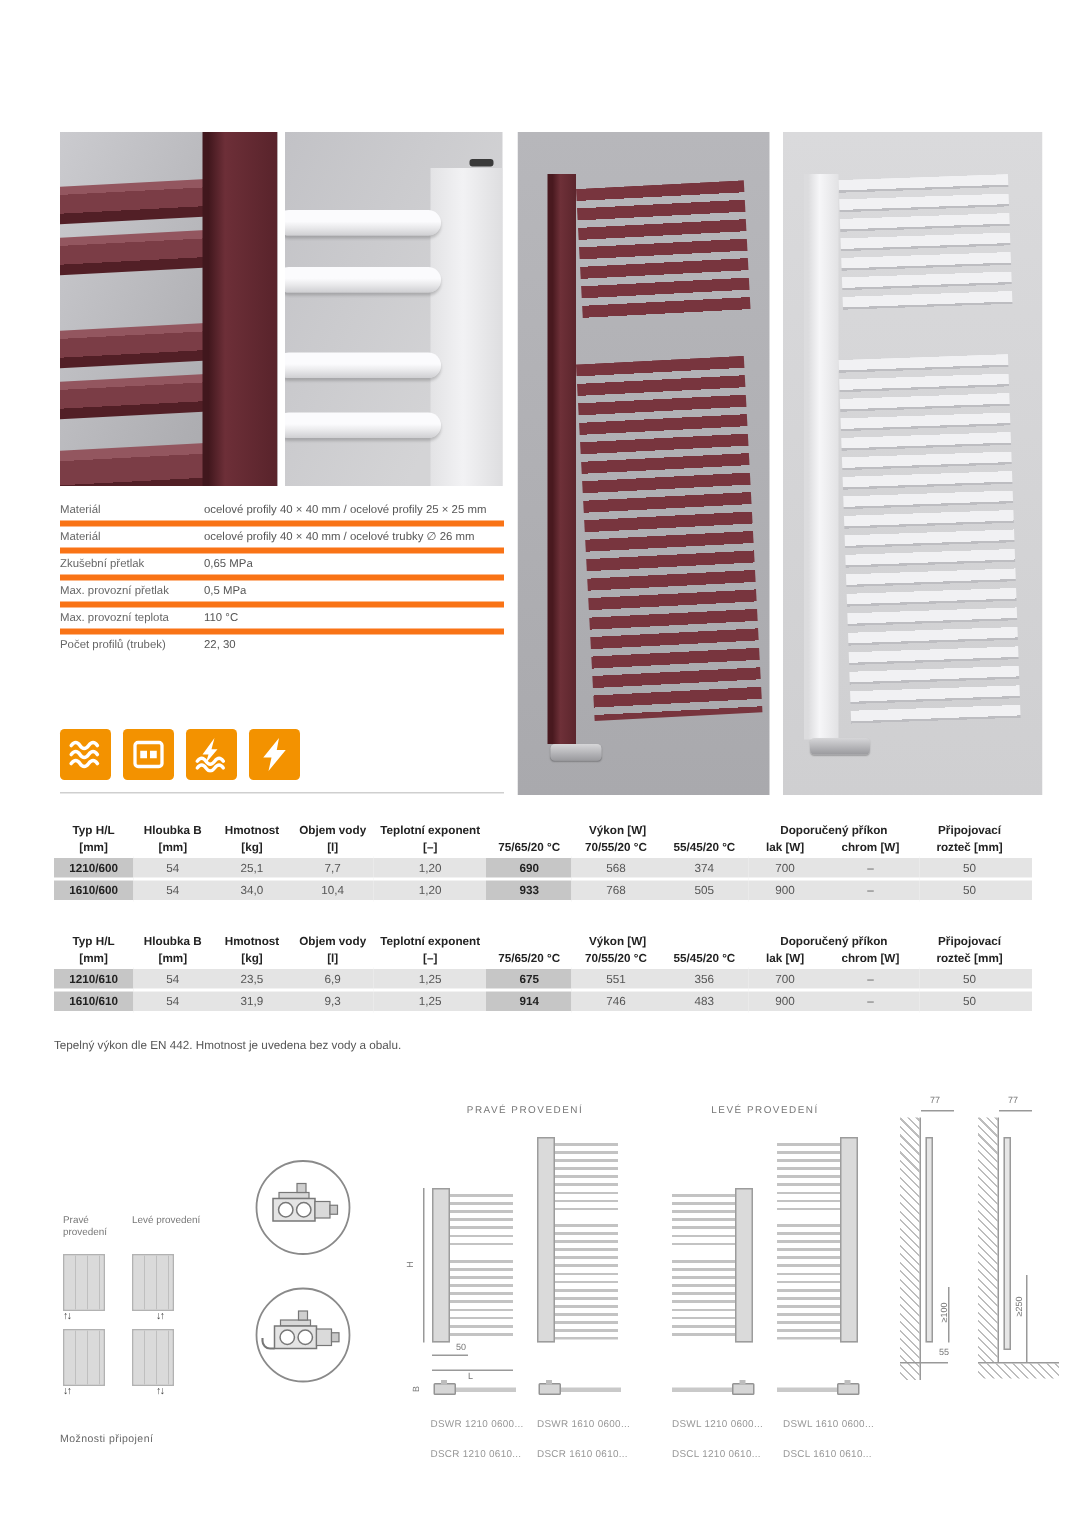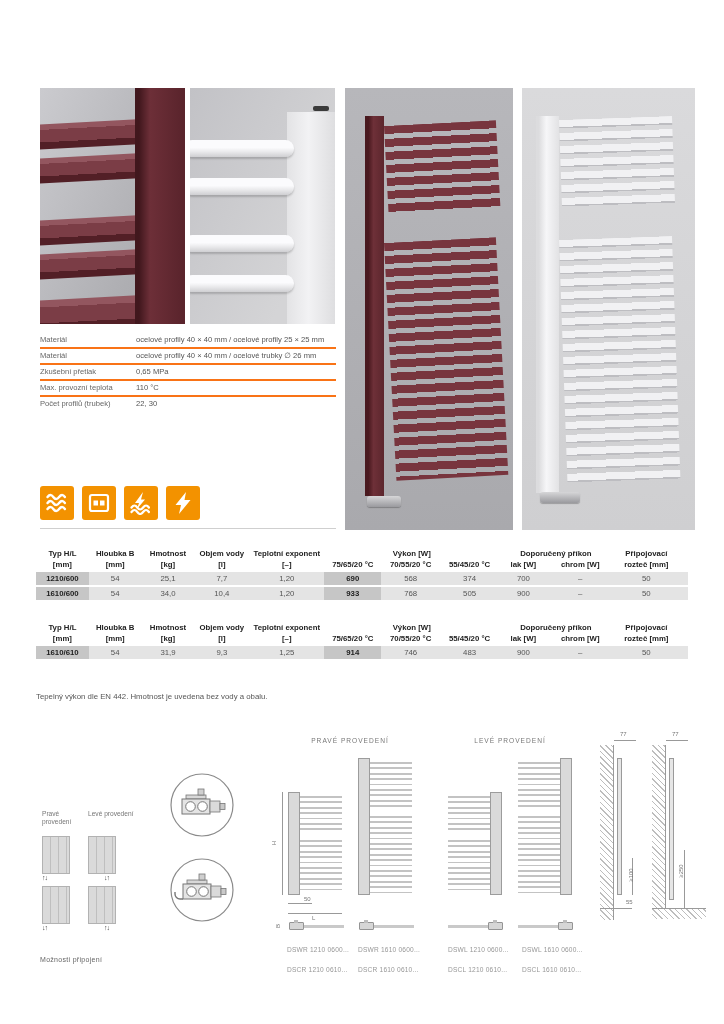--- a/index.html
+++ b/index.html
@@ -27,21 +27,21 @@
   .rr-fins{position:absolute;left:39px;width:112px;transform:rotate(-3deg);transform-origin:left top;
            background:repeating-linear-gradient(to bottom,#78353e 0 8px,rgba(0,0,0,0) 8px 13px);}
   .wr-col{position:absolute;left:14px;top:28px;width:23px;height:377px;
           background:linear-gradient(to right,#dcdcde 0 12%,#f6f6f8 45%,#e2e2e4);}
   .wr-fins{position:absolute;left:37px;width:113px;transform:rotate(-2deg);transform-origin:left top;
            background:repeating-linear-gradient(to bottom,#f1f1f3 0 7px,#bdbdc1 7px 8.5px,rgba(0,0,0,0) 8.5px 13px);}
   .valve{position:absolute;height:11px;border-radius:3px;background:linear-gradient(to bottom,#d6d6d8,#9a9a9e);box-shadow:0 1px 1px rgba(0,0,0,.25);}
 
   
   .spec{position:absolute;left:40px;top:333px;width:296px;font-size:7.6px;}
-  .spec-row{display:flex;border-bottom:2px solid #f97316;padding:3px 0 3px 0;line-height:8px;}
+  .spec-row{display:flex;border-bottom:4px solid #f97316;padding:3px 0 3px 0;line-height:8px;}
   .spec-row:last-child{border-bottom:none;}
   .spec-l{width:96px;flex:none;color:#666;}
   .spec-v{flex:1;color:#555;}
 
   
   .icons{position:absolute;left:40px;top:486px;display:flex;gap:8px;}
   .icon-box{width:34px;height:34px;border-radius:3px;background:#f39200;display:flex;align-items:center;justify-content:center;}
   .divider{position:absolute;left:40px;top:528px;width:296px;height:1px;background:#cfcfcf;}
 
   
@@ -123,20 +123,24 @@
         <span class="spec-l">Materiál</span>
         <span class="spec-v">ocelové profily 40 × 40 mm / ocelové profily 25 × 25 mm</span>
       </div>
     <div class="spec-row">
         <span class="spec-l">Materiál</span>
         <span class="spec-v">ocelové profily 40 × 40 mm / ocelové trubky ∅ 26 mm</span>
       </div>
     <div class="spec-row">
         <span class="spec-l">Zkušební přetlak</span>
         <span class="spec-v">0,65 MPa</span>
+      </div>
+    <div class="spec-row">
+        <span class="spec-l">Max. provozní přetlak</span>
+        <span class="spec-v">0,5 MPa</span>
       </div>
     <div class="spec-row">
         <span class="spec-l">Max. provozní teplota</span>
         <span class="spec-v">110 °C</span>
       </div>
     <div class="spec-row">
         <span class="spec-l">Počet profilů (trubek)</span>
         <span class="spec-v">22, 30</span>
       </div>
   </div>
@@ -273,20 +277,33 @@
         <th>[–]</th>
         <th>75/65/20 °C</th>
         <th>70/55/20 °C</th>
         <th>55/45/20 °C</th>
         <th>lak [W]</th>
         <th>chrom [W]</th>
         <th class="right">rozteč [mm]</th>
       </tr>
     </thead>
     <tbody>
+      <tr>
+        <td class="dark">1210/610</td>
+        <td>54</td>
+        <td>23,5</td>
+        <td>6,9</td>
+        <td>1,25</td>
+        <td class="dark">675</td>
+        <td>551</td>
+        <td>356</td>
+        <td>700</td>
+        <td>–</td>
+        <td class="right">50</td>
+      </tr>
       <tr>
         <td class="dark">1610/610</td>
         <td>54</td>
         <td>31,9</td>
         <td>9,3</td>
         <td>1,25</td>
         <td class="dark">914</td>
         <td>746</td>
         <td>483</td>
         <td>900</td>

